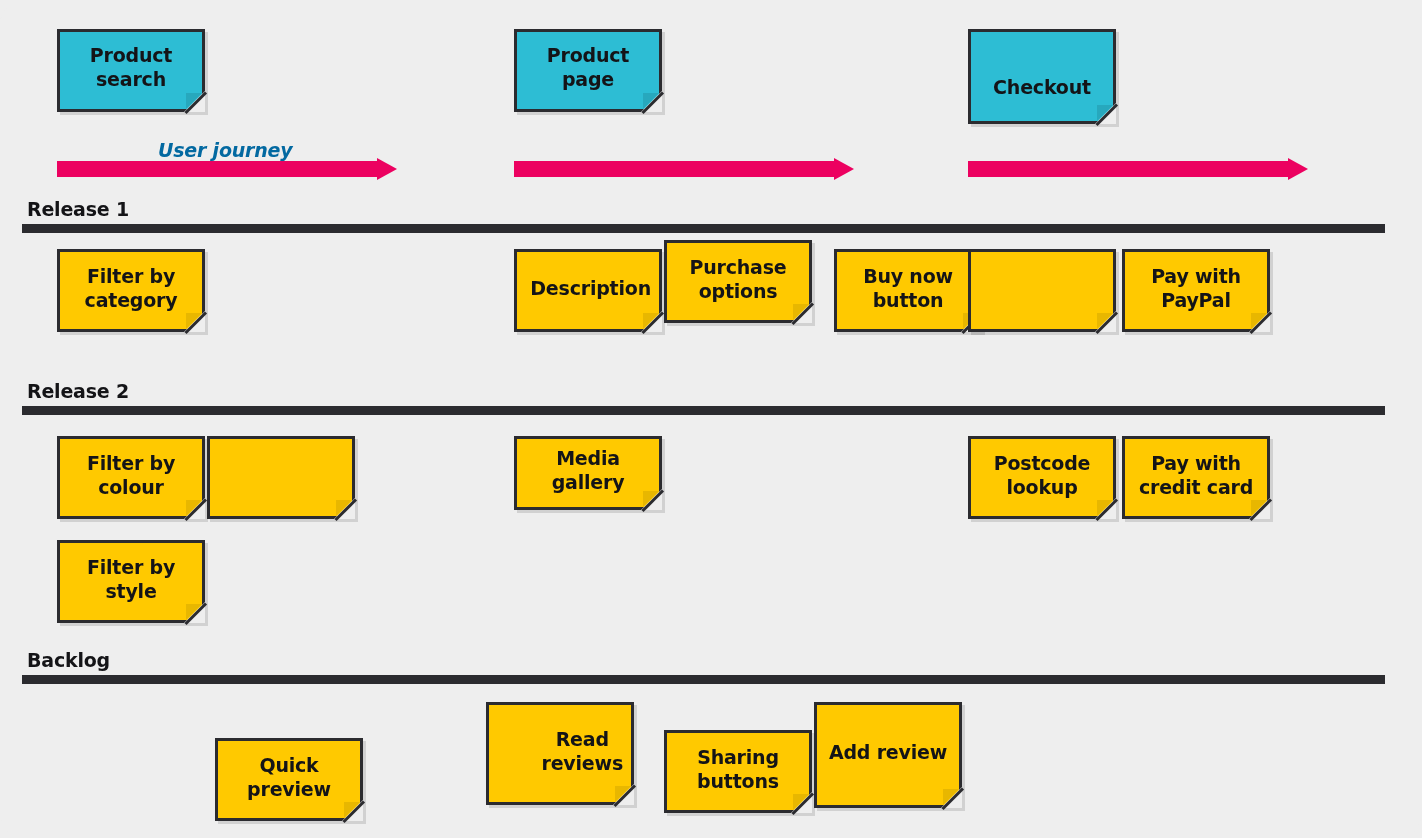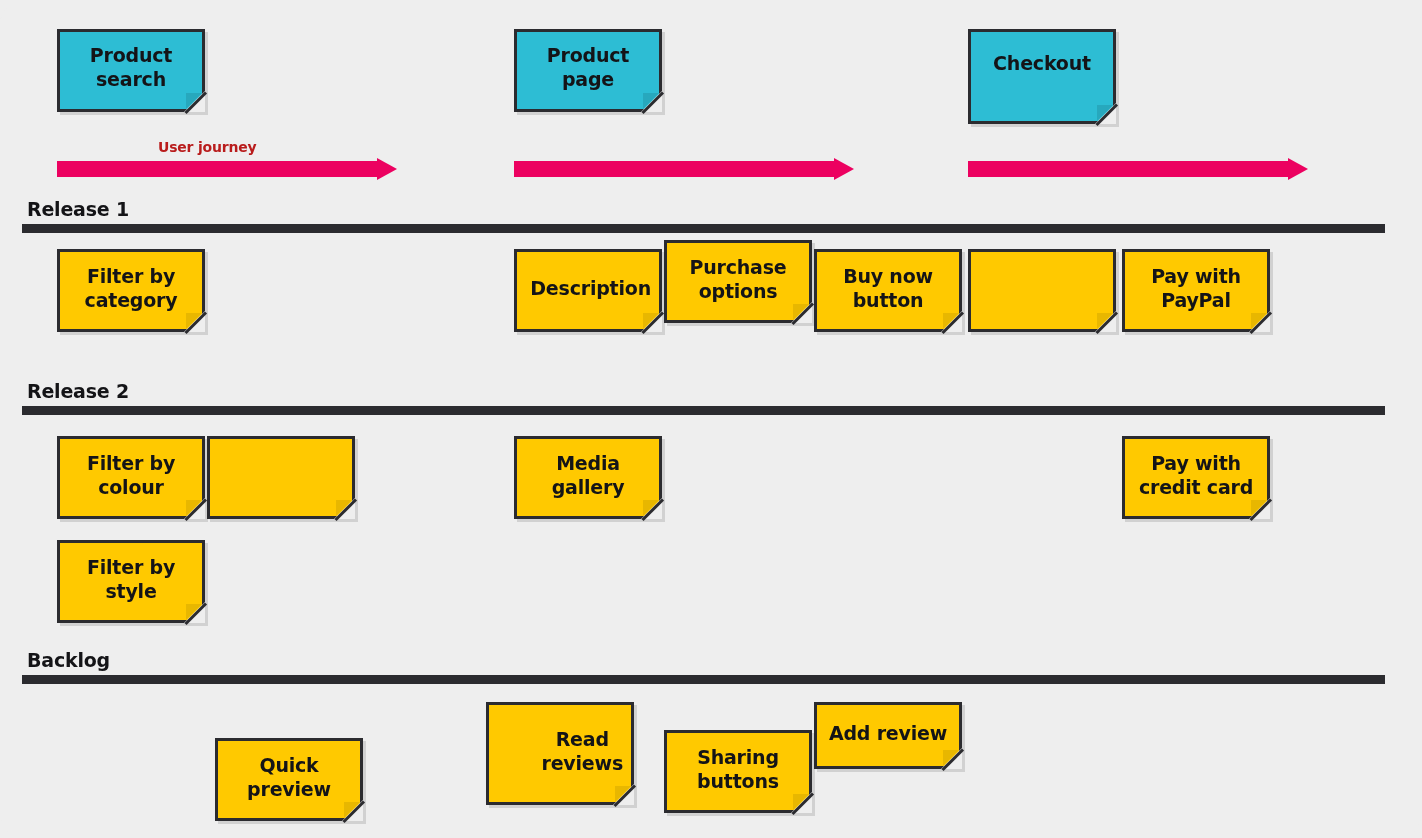--- a/index.html
+++ b/index.html
@@ -108,25 +108,26 @@
     white-space: nowrap;
   }
   .divider {
     position: absolute;
     height: 9px;
     background: #2b2b2f;
   }
 
   .journey-label {
     position: absolute;
-    font-size: 14px;
+    font-size: 19px;
     font-weight: bold;
-    color: #b91c1c;
+    color: #0369a1;
     letter-spacing: -0.2px;
     white-space: nowrap;
+    font-style: italic;
   }
 </style>
 </head>
 <body>
 
 <div id="board">
 
   <div class="card teal topalign" style="left:57px; top:29px; width:148px; height:83px;">
     <span class="label">Product
 search</span>
@@ -136,21 +137,21 @@
   </div>
 
   <div class="card teal topalign" style="left:514px; top:29px; width:148px; height:83px;">
     <span class="label">Product
 page</span>
     <span class="fold-tab"></span>
     <span class="fold"></span>
     <span class="fold-line"></span>
   </div>
 
-  <div class="card teal topalign" style="left:968px; top:29px; width:148px; height:95px; padding-top:20px;">
+  <div class="card teal topalign" style="left:968px; top:29px; width:148px; height:95px; padding-top:44px;">
     <span class="label">Checkout</span>
     <span class="fold-tab"></span>
     <span class="fold"></span>
     <span class="fold-line"></span>
   </div>
 
   <div class="journey-label" style="left:158px; top:139px;">User journey</div>
 
   <div class="arrow" style="left:57px; top:158px; width:340px;">
     <span class="shaft" style="width:320px;"></span>
@@ -186,21 +187,21 @@
   </div>
 
   <div class="card yellow" style="left:664px; top:240px; width:148px; height:83px;">
     <span class="label">Purchase
 options</span>
     <span class="fold-tab"></span>
     <span class="fold"></span>
     <span class="fold-line"></span>
   </div>
 
-  <div class="card yellow" style="left:814px; top:249px; width:148px; height:83px;">
+  <div class="card yellow" style="left:834px; top:249px; width:148px; height:83px;">
     <span class="label">Buy now
 button</span>
     <span class="fold-tab"></span>
     <span class="fold"></span>
     <span class="fold-line"></span>
   </div>
 
   <div class="card yellow" style="left:968px; top:249px; width:148px; height:83px;">
     <span class="fold-tab"></span>
     <span class="fold"></span>
@@ -225,28 +226,35 @@
     <span class="fold"></span>
     <span class="fold-line"></span>
   </div>
 
   <div class="card yellow" style="left:207px; top:436px; width:148px; height:83px;">
     <span class="fold-tab"></span>
     <span class="fold"></span>
     <span class="fold-line"></span>
   </div>
 
-  <div class="card yellow" style="left:514px; top:436px; width:148px; height:83px;">
+  <div class="card yellow" style="left:514px; top:436px; width:148px; height:74px;">
     <span class="label">Media
 gallery</span>
     <span class="fold-tab"></span>
     <span class="fold"></span>
     <span class="fold-line"></span>
   </div>
 
+  <div class="card yellow" style="left:968px; top:436px; width:148px; height:83px;">
+    <span class="label">Postcode
+lookup</span>
+    <span class="fold-tab"></span>
+    <span class="fold"></span>
+    <span class="fold-line"></span>
+  </div>
 
   <div class="card yellow" style="left:1122px; top:436px; width:148px; height:83px;">
     <span class="label">Pay with
 credit card</span>
     <span class="fold-tab"></span>
     <span class="fold"></span>
     <span class="fold-line"></span>
   </div>
 
   <div class="card yellow" style="left:57px; top:540px; width:148px; height:83px;">
@@ -278,20 +286,20 @@
   </div>
 
   <div class="card yellow" style="left:664px; top:702px; width:148px; height:83px;margin-top:28px;">
     <span class="label">Sharing
 buttons</span>
     <span class="fold-tab"></span>
     <span class="fold"></span>
     <span class="fold-line"></span>
   </div>
 
-  <div class="card yellow" style="left:814px; top:702px; width:148px; height:67px;">
+  <div class="card yellow" style="left:814px; top:702px; width:148px; height:106px;">
     <span class="label">Add review</span>
     <span class="fold-tab"></span>
     <span class="fold"></span>
     <span class="fold-line"></span>
   </div>
 
 </div>
 
 </body></html>

